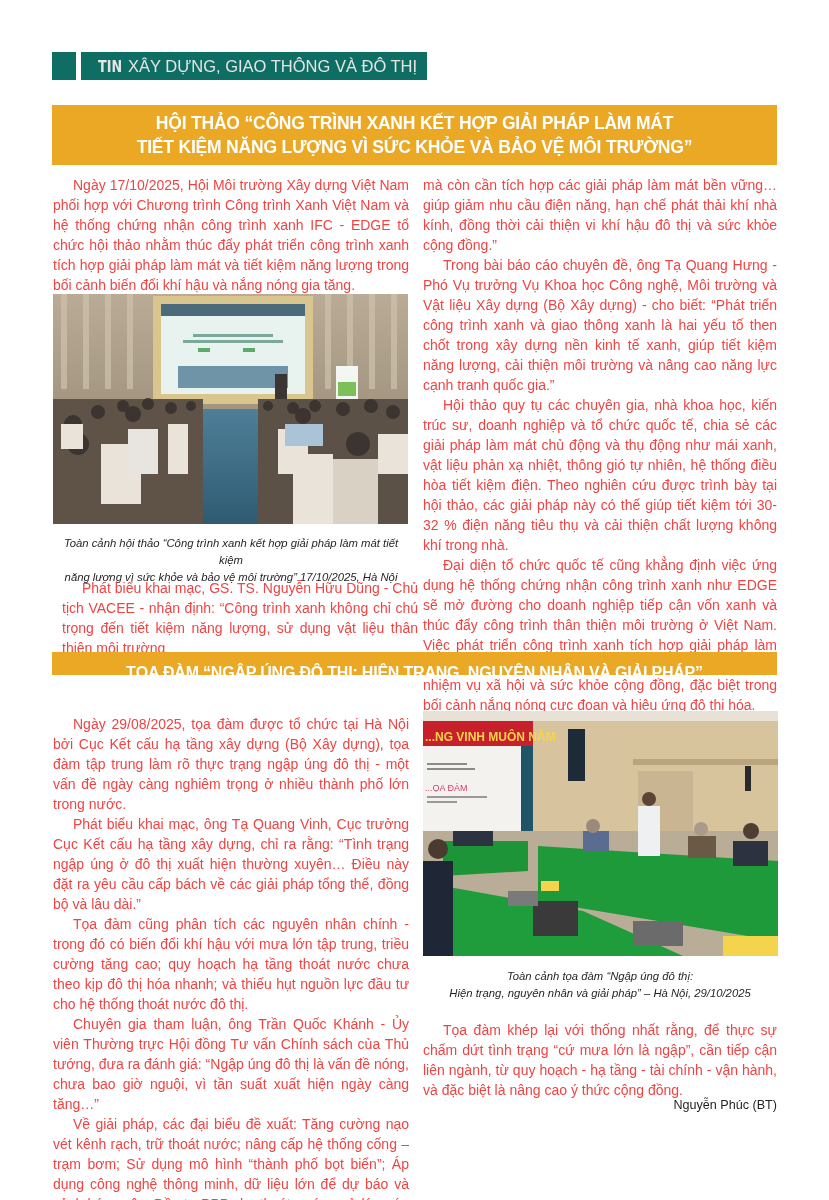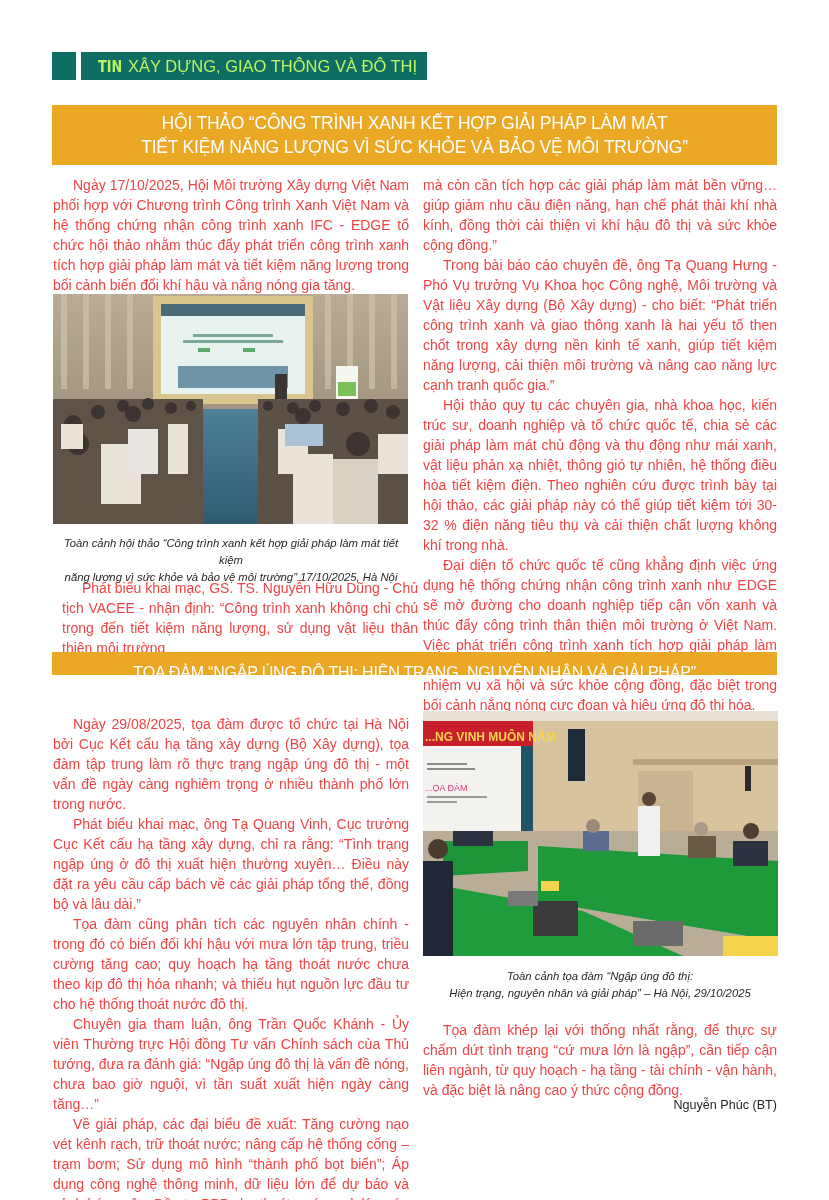--- a/index.html
+++ b/index.html
@@ -2,25 +2,25 @@
 <html><head>
 <meta charset="utf-8">
 <style>
   html, body { margin: 0; padding: 0; background: #ffffff; }
   body { width: 829px; height: 1200px; position: relative; overflow: hidden;
          font-family: "Liberation Sans", sans-serif; color: #231f20; }
 
   
   .sec-tab { position: absolute; left: 52px; top: 52px; width: 24px; height: 28px; background: #0f6e63; }
   .sec-bar { position: absolute; left: 81px; top: 52px; width: 346px; height: 28px; background: #0f6e63;
-             color: #bef264; font-size: 16.5px; line-height: 28px; padding-left: 17px; box-sizing: border-box; white-space: nowrap; }
+             color: #e5e5e5; font-size: 16.5px; line-height: 28px; padding-left: 17px; box-sizing: border-box; white-space: nowrap; }
   .sec-bar .tin { font-weight: bold; font-family: "DejaVu Sans", sans-serif; font-size: 15px; transform: scaleX(0.85); display: inline-block; transform-origin: left center; margin-right: -3px; }
 
   
-  .band { position: absolute; left: 52px; width: 725px; background: #eba825; color: #fff; font-weight: normal;
+  .band { position: absolute; left: 52px; width: 725px; background: #eba825; color: #fff; font-weight: bold;
           text-align: center; font-family: "Liberation Sans", sans-serif; letter-spacing: -0.2px; }
   .band1 { top: 105px; height: 60px; font-size: 17.5px; line-height: 24px; padding-top: 6px; box-sizing: border-box; }
   .band2 { top: 652px; height: 23px; font-size: 16px; line-height: 41px; }
   .band span { display: block; }
 
   
   .col { position: absolute; font-size: 14px; line-height: 20px; text-align: justify; color: #ef4444; }
   .col p { margin: 0; text-indent: 20px; }
   .col p.noindent { text-indent: 0; }
 

